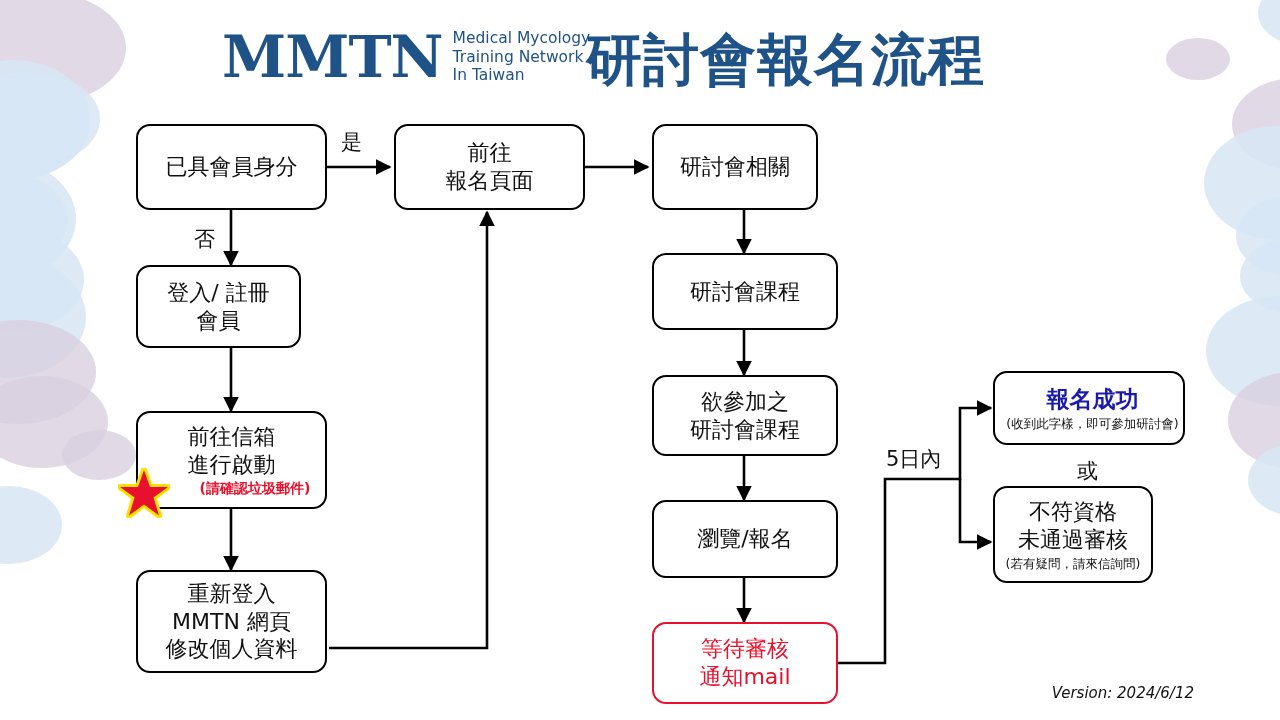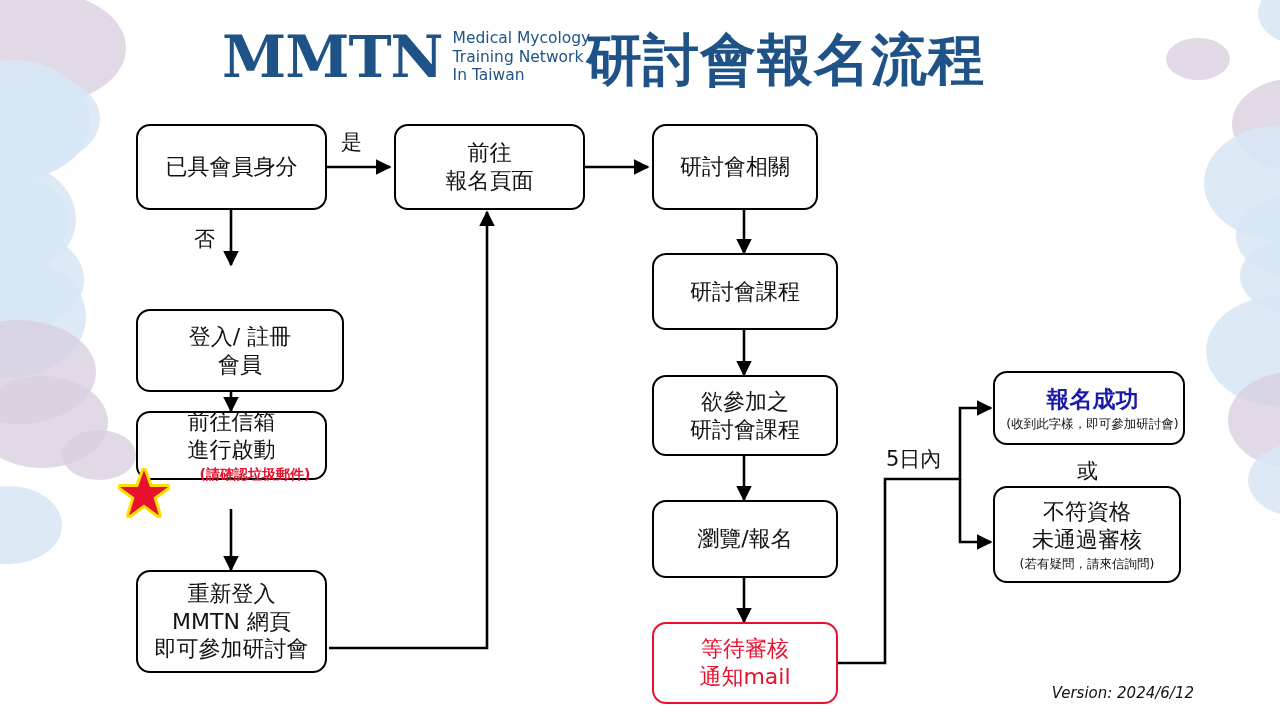--- a/index.html
+++ b/index.html
@@ -211,35 +211,35 @@
 
   <div class="edge-label" style="left:341px; top:128px;">是</div>
   <div class="edge-label" style="left:194px; top:225px;">否</div>
   <div class="edge-label" style="left:886px; top:445px;">5日內</div>
   <div class="edge-label" style="left:1077px; top:457px;">或</div>
 
   <div class="node" style="left:136px; top:124px; width:191px; height:86px;">
     <div class="line">已具會員身分</div>
   </div>
 
-  <div class="node" style="left:136px; top:265px; width:208px; height:83px;margin-top:44px;">
+  <div class="node" style="left:136px; top:265px; width:165px; height:83px;">
     <div class="line">登入/ 註冊</div>
     <div class="line">會員</div>
   </div>
 
-  <div class="node" style="left:136px; top:411px; width:191px; height:69px;">
+  <div class="node" style="left:136px; top:411px; width:191px; height:98px;">
     <div class="line">前往信箱</div>
     <div class="line">進行啟動</div>
     <div class="note red-note">(請確認垃圾郵件)</div>
   </div>
 
   <div class="node" style="left:136px; top:570px; width:191px; height:103px;">
     <div class="line">重新登入</div>
     <div class="line">MMTN 網頁</div>
-    <div class="line">即可參加研討會</div>
+    <div class="line">修改個人資料</div>
   </div>
 
   <div class="node" style="left:394px; top:124px; width:191px; height:86px;align-items:center;">
     <div class="line">前往</div>
     <div class="line">報名頁面</div>
   </div>
 
   <div class="node" style="left:652px; top:124px; width:166px; height:86px;">
     <div class="line">研討會相關</div>
   </div>
@@ -260,21 +260,21 @@
   <div class="node red" style="left:652px; top:622px; width:186px; height:82px;text-align:center;">
     <div class="line">等待審核</div>
     <div class="line">通知mail</div>
   </div>
 
   <div class="node" style="left:993px; top:371px; width:192px; height:74px;padding-left:7px;">
     <div class="headline-blue">報名成功</div>
     <div class="note">(收到此字樣，即可參加研討會)</div>
   </div>
 
-  <div class="node" style="left:993px; top:486px; width:188px; height:97px;">
+  <div class="node" style="left:993px; top:486px; width:160px; height:97px;">
     <div class="line">不符資格</div>
     <div class="line">未通過審核</div>
     <div class="note">(若有疑問，請來信詢問)</div>
   </div>
 
   <svg id="star" viewBox="0 0 100 100">
     <polygon points="50,4 62,38 98,38 69,59 80,95 50,73 20,95 31,59 2,38 38,38" fill="#ffe000" stroke="#ffe000" stroke-width="12" stroke-linejoin="round"></polygon>
     <polygon points="50,4 62,38 98,38 69,59 80,95 50,73 20,95 31,59 2,38 38,38" fill="#e8112d"></polygon>
   </svg>
 

